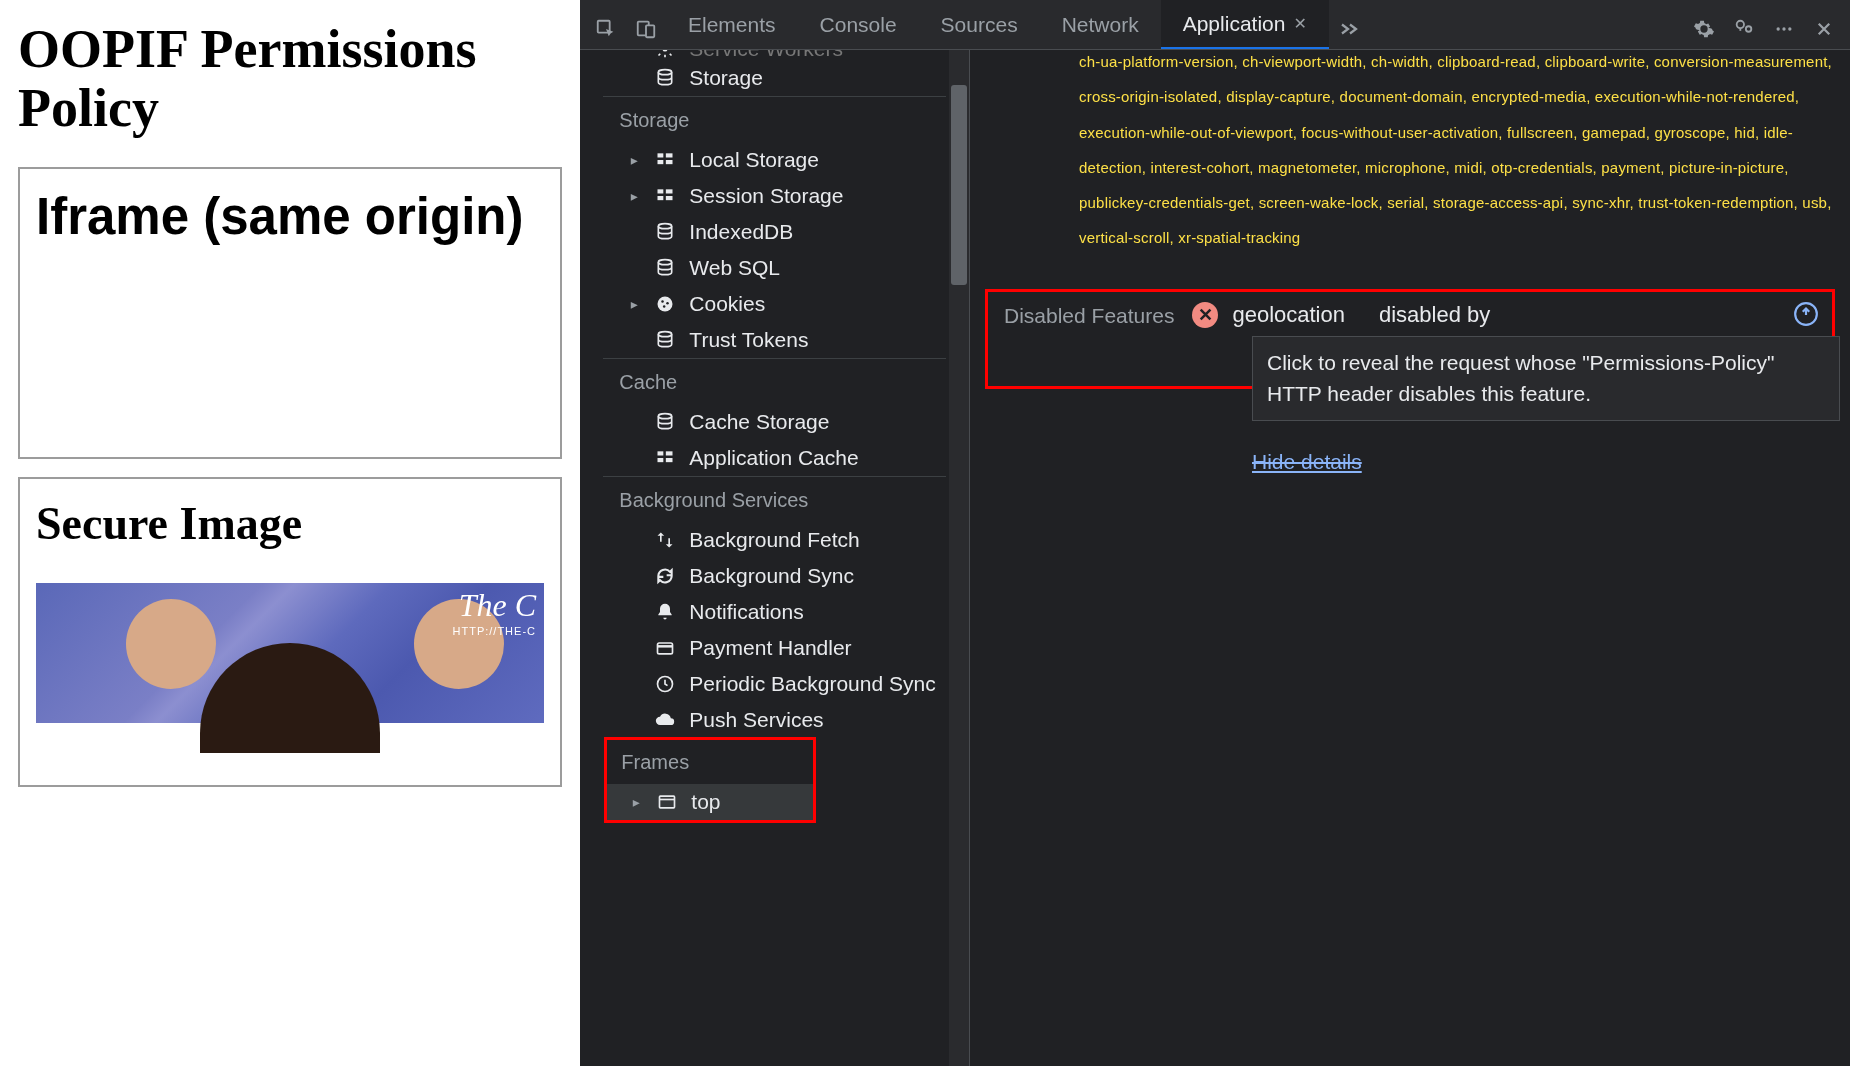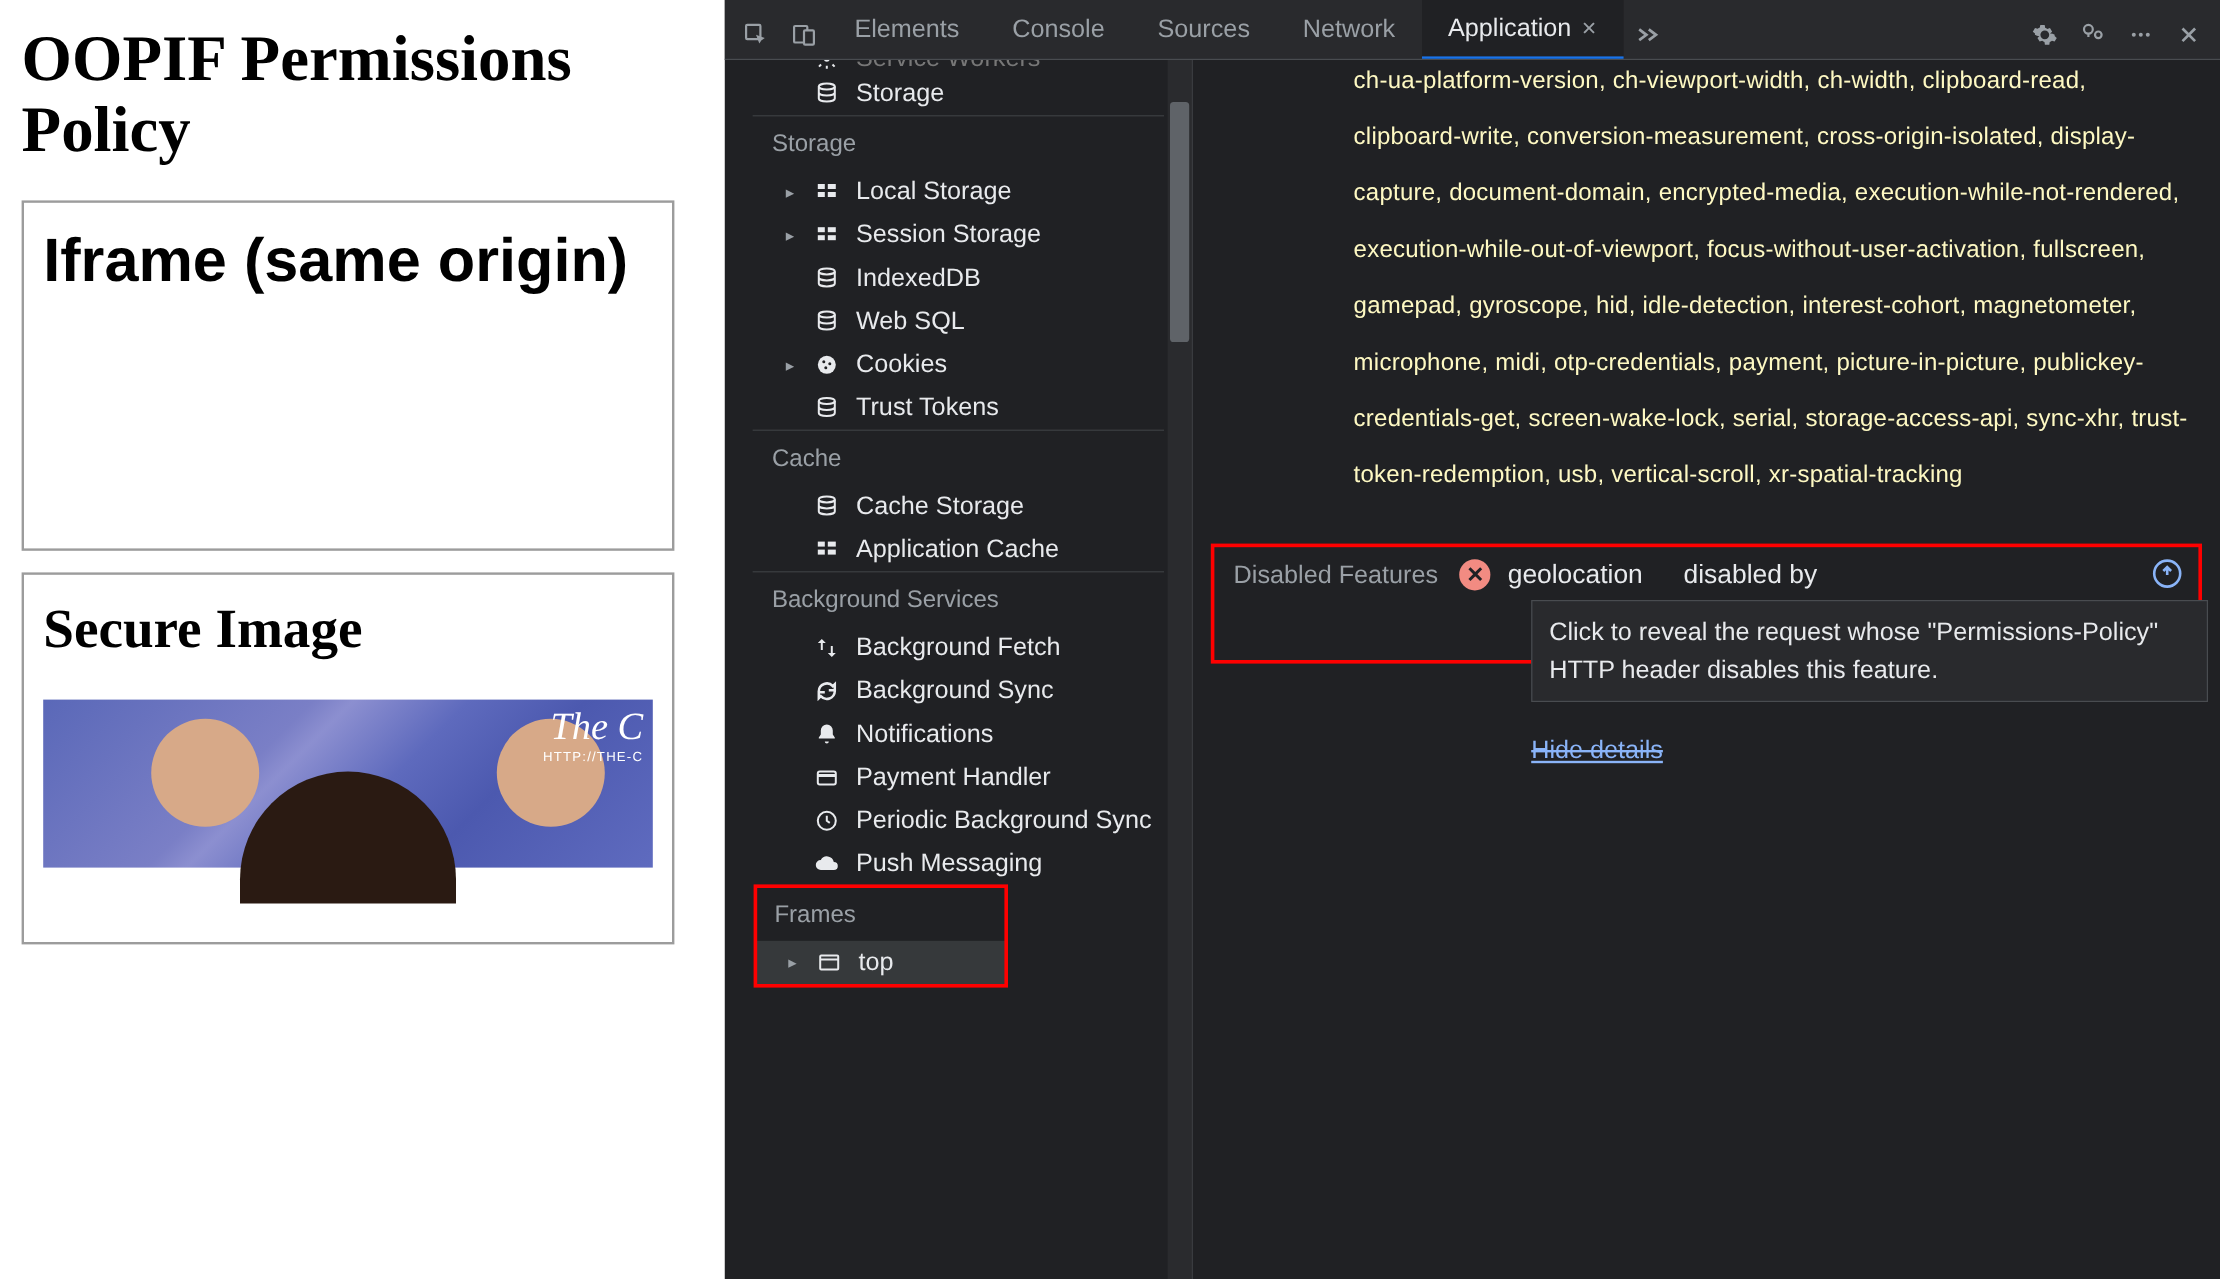--- a/index.html
+++ b/index.html
@@ -1,17 +1,17 @@
 <!DOCTYPE html>
 <html><head>
 <meta charset="utf-8">
 <style>
 * { margin: 0; padding: 0; box-sizing: border-box; }
 html, body { width: 1850px; height: 1066px; font-family: -apple-system, "Helvetica Neue", Arial, sans-serif; overflow: hidden; background: #fff; }
-.root { display: flex; width: 100%; height: 100%; gap: 24px; }
+.root { display: flex; width: 100%; height: 100%; }
 
 
 .page { width: 580px; background: #fff; padding: 20px 18px; }
 .page h1 { font-family: Georgia, "Times New Roman", serif; font-weight: 700; font-size: 54px; line-height: 1.1; margin-bottom: 28px; }
 .frame-box { border: 2px solid #9c9c9c; padding: 18px 16px; margin-bottom: 18px; height: 292px; background:#fff; }
 .frame-box h2 { font-family: Liberation Sans, sans-serif; font-weight: 700; font-size: 51px; }
 .img-box { border: 2px solid #9c9c9c; padding: 18px 16px 0; height: 310px; overflow:hidden; background:#fff;}
 .img-box h2 { font-family: Georgia, "Times New Roman", serif; font-weight: 700; font-size: 46px; margin-bottom: 33px; }
 .fake-img { width: 100%; height: 140px; background: linear-gradient(135deg,#5a68b8 0%,#7a7fc6 35%,#8c8fd0 40%,#5e6abd 55%,#4c59af 70%,#5f6bbf 100%); position:relative; display:flex; justify-content:center; align-items:flex-end;}
 .fake-img .fist { width:90px;height:90px;background:#d7a988;border-radius:50%;position:absolute;top:16px;}
@@ -41,21 +41,21 @@
 .sb-item .exp.empty{visibility:hidden;}
 .sb-item .ico{ width:24px; height:24px; display:flex; align-items:center; justify-content:center; color:#e8eaed;}
 .sb-item.selected{ background:#36393b;}
 .frames-section{ outline:3px solid #ff0000; outline-offset:-2px; width:210px; margin-left:2px; padding-bottom:2px;}
 .frames-section .sb-group-title{border-top:1px solid #3c4043;}
 .scroll-track{position:absolute;right:0;top:0;width:20px;height:100%;background:#2a2b2e;}
 .scroll-thumb{position:absolute;right:2px;top:35px;width:16px;height:200px;background:#5f6368;border-radius:3px;}
 
 
 .detail{ flex:1; background:#202124; padding:0 16px 16px 16px; overflow:hidden; position:relative;}
-.feature-list{ font-size:20px; line-height:2.35; color:#fef9c3; margin-left:118px; margin-top:-6px; letter-spacing:.2px;}
+.feature-list{ font-size:15px; line-height:2.35; color:#fde047; margin-left:93px; margin-top:-6px; letter-spacing:.2px;}
 .disabled-row{ display:flex; align-items:flex-end; gap:18px; margin-top:34px; outline:3px solid #ff0000; outline-offset:-2px; padding:12px 10px 60px 18px; position:relative;}
 .disabled-row .label{ color:#9aa0a6; font-size:21px; white-space:nowrap; padding-top:2px;}
 .disabled-row .content{ display:flex; align-items:center; gap:14px; font-size:22px;}
 .err-ico{ width:26px;height:26px;border-radius:50%;background:#f28b82;display:flex;align-items:center;justify-content:center;color:#202124;font-weight:bold;font-size:18px;}
 .netlink{ width:28px;height:28px; display:flex;align-items:center;justify-content:center; color:#8ab4f8; position:absolute; right:14px; top:10px; cursor:pointer;}
 .tooltip{ position:absolute; left:266px; right:-6px; top:46px; background:#292a2d; color:#e8eaed; font-size:21px; line-height:1.5; padding:10px 14px; border:1px solid #494c50; z-index:5;}
 .hide-details{ position:absolute; left:266px; top:160px; color:#8ab4f8; text-decoration:line-through underline; font-size:21px;}
 
 svg{display:block;}
 </style>
@@ -304,21 +304,21 @@
               </span>
             <span>Periodic Background Sync</span>
           </div>
           <div class="sb-item">
             <span class="exp empty">▸</span>
             <span class="ico">
                 <svg width="22" height="20" viewBox="0 0 24 24" fill="currentColor">
                   <path d="M6 18a5 5 0 010-10 7 7 0 0113 2 4 4 0 010 8z"></path>
                 </svg>
               </span>
-            <span>Push Messaging</span>
+            <span>Push Services</span>
           </div>
 
           <div class="frames-section">
             <div class="sb-group-title">Frames</div>
             <div class="sb-item selected">
               <span class="exp">▸</span>
               <span class="ico">
                   <svg width="20" height="20" viewBox="0 0 24 24" fill="none" stroke="currentColor" stroke-width="2">
                     <rect x="3" y="5" width="18" height="14" rx="1"></rect>
                     <path d="M3 9h18"></path>

